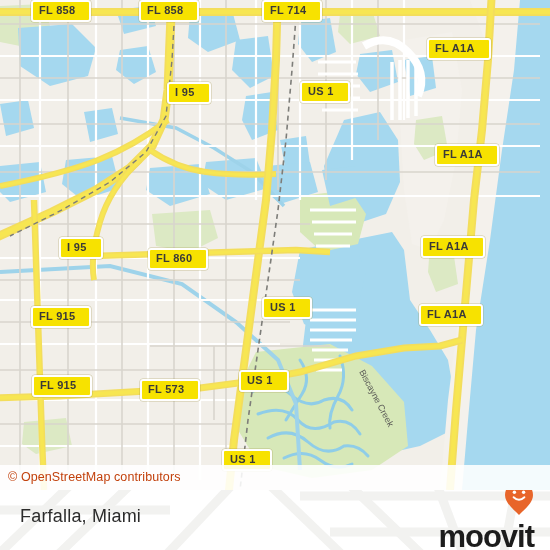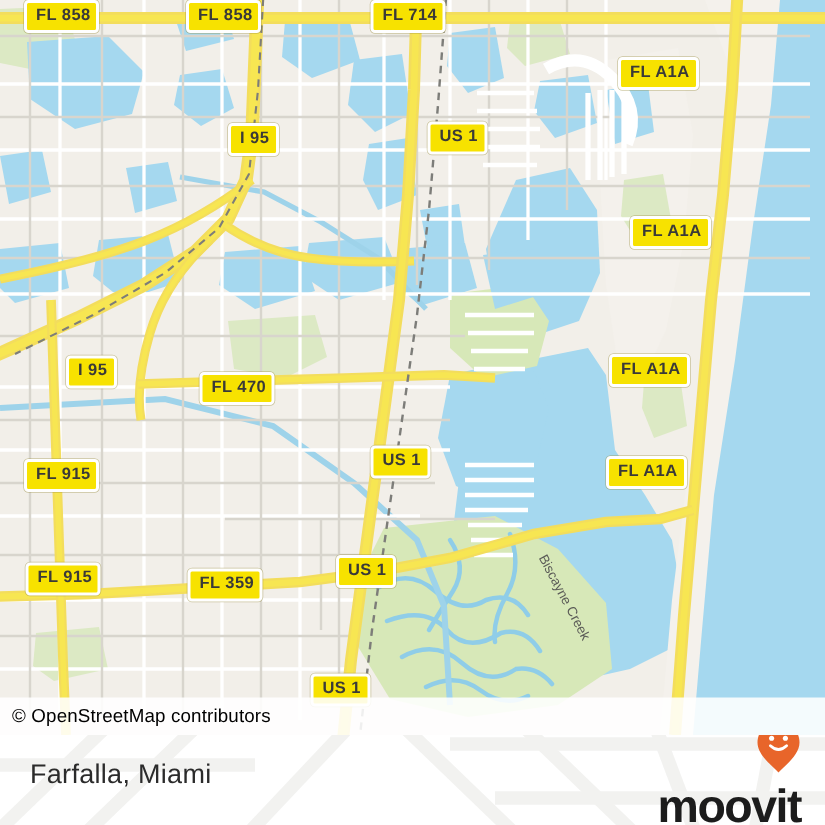--- a/index.html
+++ b/index.html
@@ -22,41 +22,42 @@
   .shield {
     position:absolute;
     background:#f7e200;
     border:2px solid #ffffff;
     border-radius:3px;
     color:#3a3a38;
     font-size:11px;
     font-weight:bold;
     letter-spacing:.3px;
     line-height:1;
-    padding:3px 4px 4px 6px;
+    padding:3px 14px 4px 6px;
     white-space:nowrap;
     box-shadow:0 0 0 .5px rgba(150,140,60,.45);
     font-family:"Liberation Sans", sans-serif;
+    margin-left:15px;
   }
 
   .creek-label {
     position:absolute;
     color:#5b5b57;
     font-size:9px;
     white-space:nowrap;
     font-family:"Liberation Sans", sans-serif;
   }
 
   
   #attribution {
     position:absolute; left:0; bottom:0;
     width:100%;
     padding:5px 0 6px 8px;
     background:rgba(255,255,255,.88);
-    color:#000000;
+    color:#c2410c;
     font-size:12.5px;
     letter-spacing:.1px;
     z-index:40;
   }
 
   
   #popup {
     position:absolute;
     left:190px; top:122px;
     width:170px;
@@ -312,27 +313,27 @@
     </svg>
 
     <div class="shield" style="left:16px;  top:0px;">FL 858</div>
     <div class="shield" style="left:124px; top:0px;">FL 858</div>
     <div class="shield" style="left:247px; top:0px;">FL 714</div>
     <div class="shield" style="left:412px; top:38px;">FL A1A</div>
     <div class="shield" style="left:152px; top:82px;">I 95</div>
     <div class="shield" style="left:285px; top:81px;">US 1</div>
     <div class="shield" style="left:420px; top:144px;">FL A1A</div>
     <div class="shield" style="left:44px;  top:237px;">I 95</div>
-    <div class="shield" style="left:133px; top:248px;">FL 470</div>
+    <div class="shield" style="left:133px; top:248px;">FL 860</div>
     <div class="shield" style="left:406px; top:236px;">FL A1A</div>
     <div class="shield" style="left:247px; top:297px;">US 1</div>
     <div class="shield" style="left:16px;  top:306px;">FL 915</div>
     <div class="shield" style="left:404px; top:304px;">FL A1A</div>
     <div class="shield" style="left:17px;  top:375px;">FL 915</div>
-    <div class="shield" style="left:125px; top:379px;">FL 359</div>
+    <div class="shield" style="left:125px; top:379px;">FL 573</div>
     <div class="shield" style="left:224px; top:370px;">US 1</div>
     <div class="shield" style="left:207px; top:449px;">US 1</div>
 
     <div class="creek-label" style="left:366px; top:368px; transform:rotate(62deg); transform-origin:left top;">Biscayne Creek</div>
 
     <div id="attribution">© OpenStreetMap contributors</div>
 
   </div>
 
   <div id="footer">

